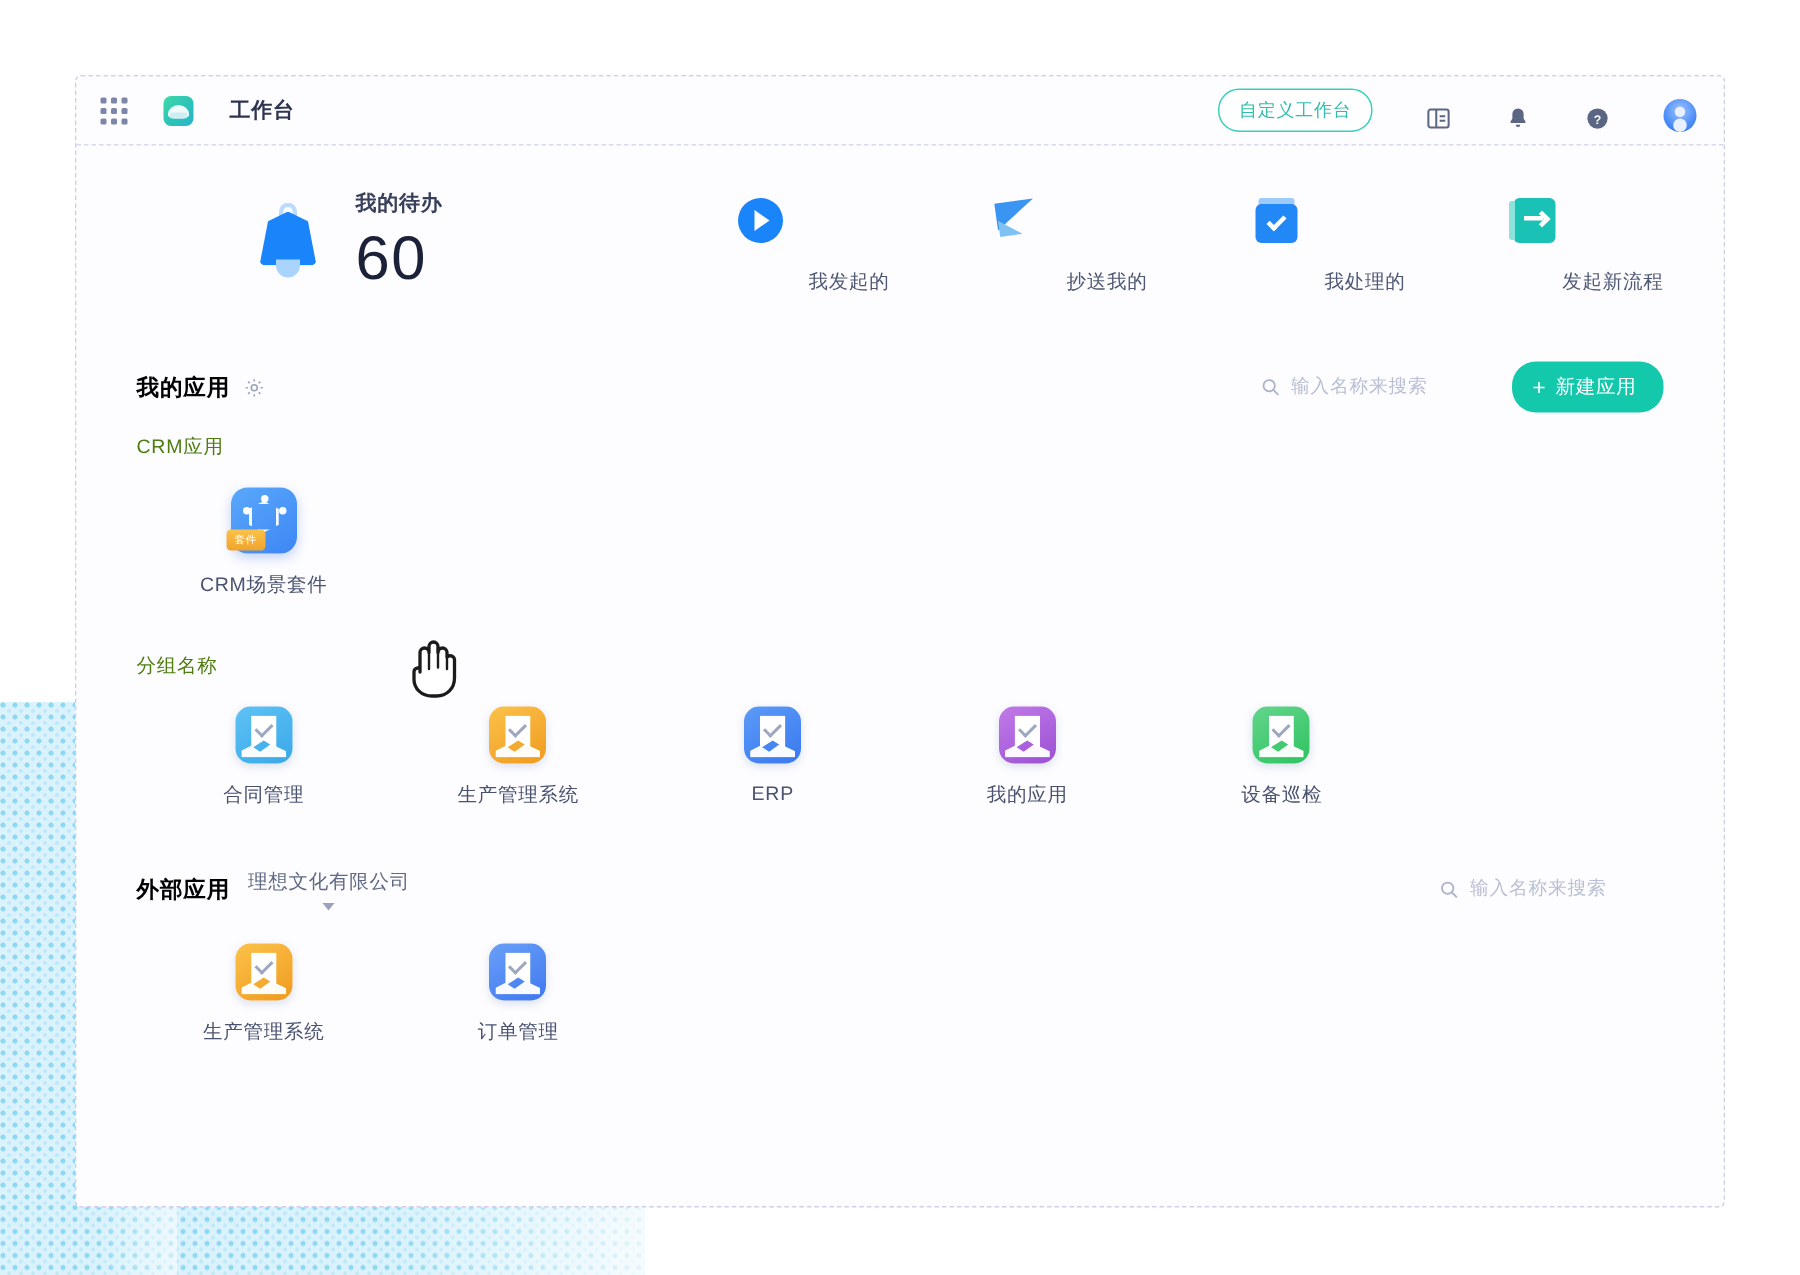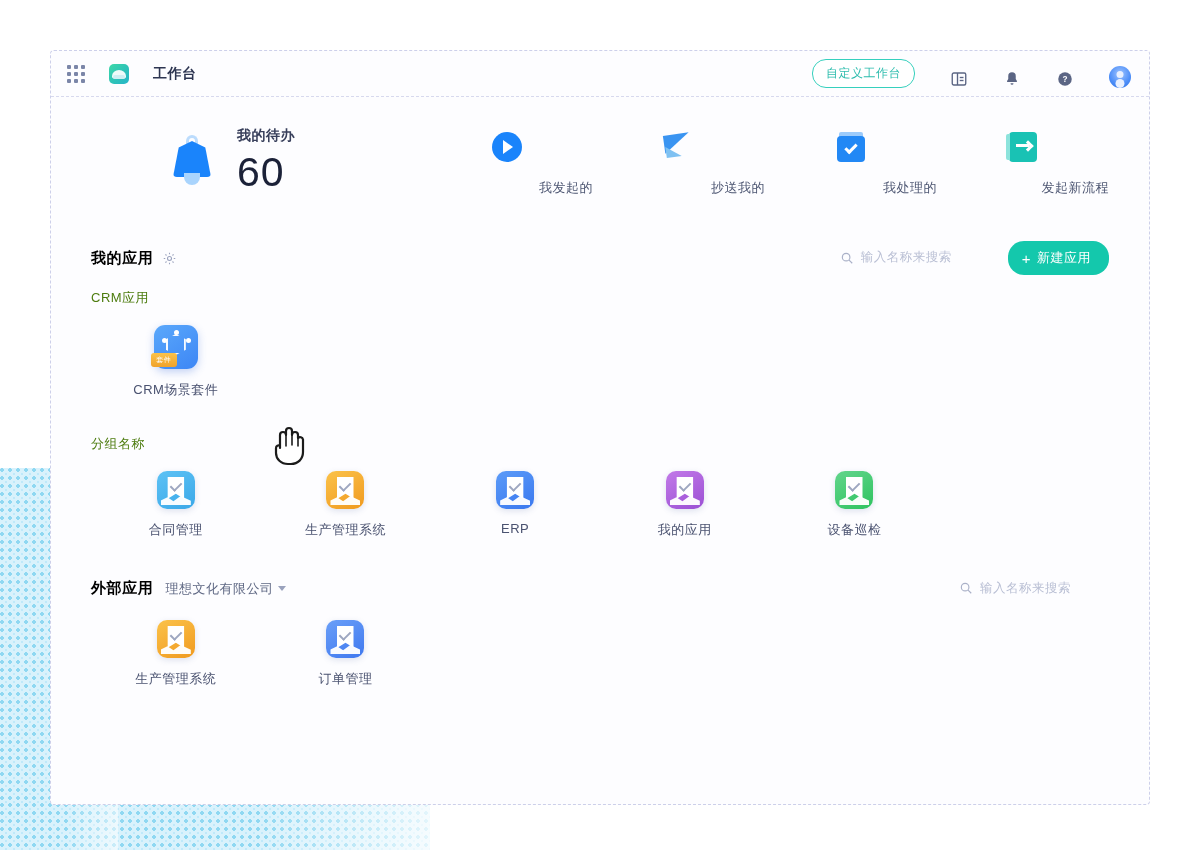--- a/index.html
+++ b/index.html
@@ -132,21 +132,21 @@
   .ic-exit::before{content:"";position:absolute;left:-3px;top:2px;width:4px;height:26px;background:#8ce3dc;border-radius:2px 0 0 2px;}
   .ic-exit::after{content:"";position:absolute;left:7px;top:12px;width:13px;height:3px;background:#fff;}
   .ic-exit i{position:absolute;right:5px;top:10px;width:8px;height:8px;border-top:3px solid #fff;border-right:3px solid #fff;transform:rotate(45deg);}
 
   
   .sec-head { display:flex; align-items:center; padding: 0 40px; margin-top:12px; }
   .sec-title { font-size:15px; color:#000000; font-weight:700; letter-spacing:.6px; }
   .gear { width:15px;height:15px;margin-left:9px;color:#9aa2bd;cursor:pointer; }
   .org-pill{
     margin-left:12px; font-size:13px; color:#5f6884; display:flex; align-items:center; gap:5px;
-    cursor:pointer; letter-spacing:.5px;
+    cursor:pointer; letter-spacing:.5px;flex-direction:column;
   }
   .caret{ width:0;height:0;border-left:4px solid transparent;border-right:4px solid transparent;border-top:5px solid #9aa2bd;}
   .sec-right{ margin-left:auto; display:flex; align-items:center; gap:18px;}
   .search {
     display:flex;align-items:center;gap:7px;width:150px;
     border-bottom:1px solid transparent; cursor:text;
   }
   .search .mag{ width:14px;height:14px;color:#aab1c8; flex:none;}
   .search .ph{ font-size:12.5px;color:#b9bfd4; letter-spacing:.5px;}
   #new-app-btn{

